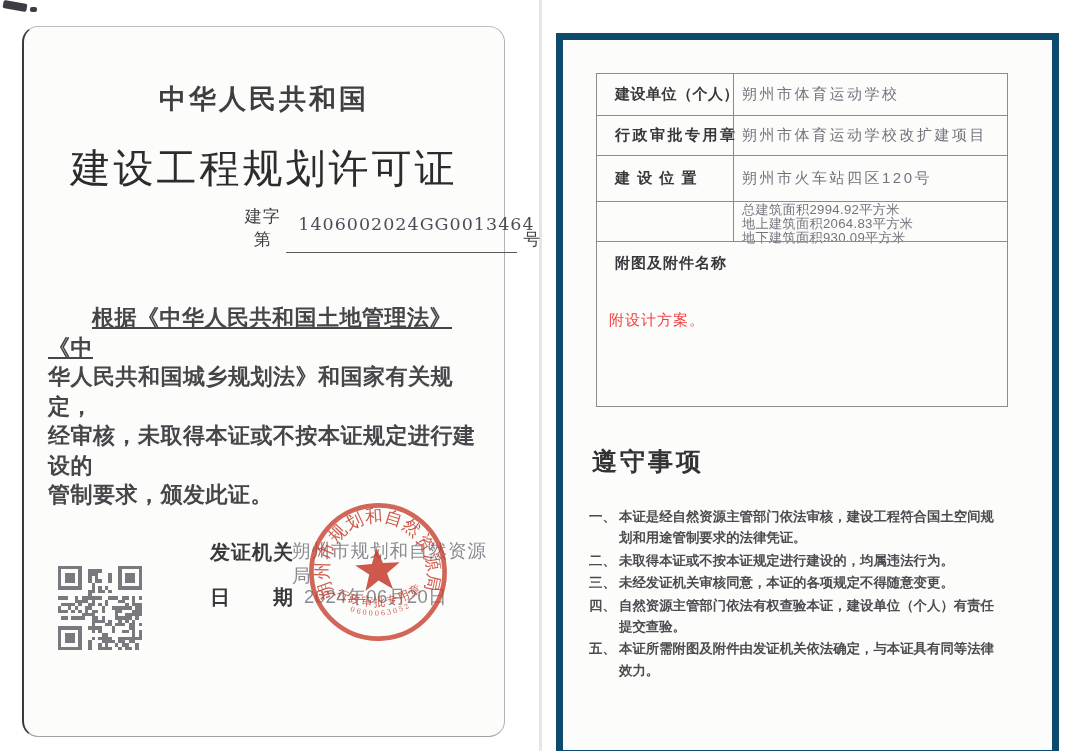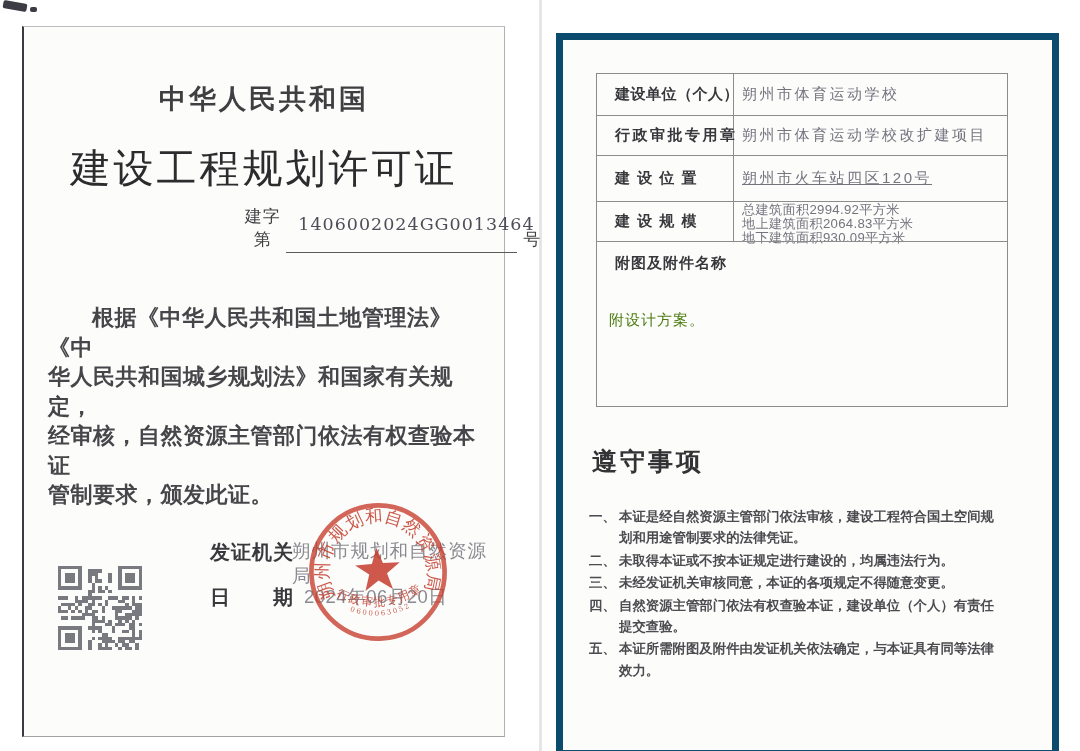--- a/index.html
+++ b/index.html
@@ -11,21 +11,21 @@
   .gap-line{position:absolute;left:539px;top:0;width:3px;height:751px;background:#e6e6e6;}
   .speck{position:absolute;background:#3c3c44;border-radius:2px;}
   .speck1{left:3px;top:2px;width:24px;height:8px;transform:rotate(10deg);}
   .speck2{left:30px;top:7px;width:7px;height:5px;}
 
   
   .page-left{
     position:absolute;left:22px;top:26px;width:480px;height:709px;
     background:#fcfcfb;
     border-left:2px solid #3a3a40;border-top:1px solid #bcbcbc;
-    border-right:1px solid #b2b2b2;border-bottom:1px solid #a2a2a2;
+    border-right:1px solid #b2b2b2;border-bottom:1px solid #a2a2a2;border-radius:16px;
   }
   .lp-country{
     position:absolute;top:54px;left:0;width:100%;text-align:center;
     font-size:27px;letter-spacing:3px;font-weight:600;color:#3f3f42;
   }
   .lp-title{
     position:absolute;top:114px;left:0;width:100%;text-align:center;
     font-size:40px;letter-spacing:3px;font-weight:normal;color:#2c2c2e;
   }
   .lp-permit-line{
@@ -35,21 +35,21 @@
   .lp-permit-number{
     font-family:"DejaVu Serif","Liberation Serif",serif;
     font-size:17.5px;color:#4d4d58;letter-spacing:1px;
     border-bottom:1.5px solid #5a5a5a;padding:0 12px 18px 12px;min-width:140px;text-align:center;
   }
   .lp-permit-suffix{font-size:17px;color:#3f3f42;margin-left:6px;padding-bottom:2px;}
   .lp-body{
     position:absolute;left:24px;top:276px;width:448px;
     font-size:22px;line-height:29.5px;font-weight:bold;color:#46464a;letter-spacing:0.5px;
   }
-  .lp-body .indent{text-indent:44px;}
+  .lp-body .indent{text-indent:44px;text-decoration:underline;}
   .lp-issuer-label,.lp-date-label{
     position:absolute;left:186px;font-size:20px;font-weight:bold;color:#39393d;letter-spacing:1px;
   }
   .lp-issuer-label{top:512px;}
   .lp-date-label{top:557px;}
   .lp-issuer-value,.lp-date-value{
     position:absolute;font-size:18.5px;color:#8a8a92;letter-spacing:1px;
   }
   .lp-issuer-value{left:268px;top:511px;}
   .lp-date-value{left:280px;top:557px;letter-spacing:0.5px;}
@@ -78,27 +78,27 @@
   .lb3{top:81px;height:46px;}
   .lb4{top:127px;height:40px;}
   .lb5{top:167px;height:30px;align-items:flex-start;padding-top:13px;letter-spacing:1px;}
   .rp-value{
     position:absolute;left:137px;width:272px;display:flex;align-items:center;
     padding-left:8px;box-sizing:border-box;
     font-size:15px;color:#74747f;letter-spacing:2.5px;
   }
   .vl1{top:0;height:41px;}
   .vl2{top:41px;height:40px;}
-  .vl3{top:81px;height:46px;text-decoration:underline;}
+  .vl3{top:81px;height:46px;}
   .rp-scale{
     position:absolute;left:145px;top:129px;z-index:2;
     font-size:13.2px;line-height:14px;color:#74747f;letter-spacing:0.3px;white-space:nowrap;
   }
   .rp-attach-value{
-    position:absolute;left:12px;top:237px;font-size:15px;color:#4d7c0f;letter-spacing:1px;
+    position:absolute;left:12px;top:237px;font-size:15px;color:#ef4444;letter-spacing:1px;
   }
   .rp-notice-title{
     position:absolute;left:29px;top:405px;
     font-size:25px;font-weight:bold;letter-spacing:3px;color:#333336;
   }
   .rp-notice-list{
     position:absolute;left:26px;top:466px;width:418px;
     font-size:13.4px;line-height:21.4px;color:#4b4b50;font-weight:600;
   }
   .rp-notice-item{display:flex;margin-bottom:1px;}
@@ -118,21 +118,21 @@
 
   <div class="lp-permit-line">
     <span class="lp-permit-prefix">建字第</span>
     <span class="lp-permit-number">1406002024GG0013464</span>
     <span class="lp-permit-suffix">号</span>
   </div>
 
   <div class="lp-body">
     <div class="indent">根据《中华人民共和国土地管理法》《中</div>
     <div>华人民共和国城乡规划法》和国家有关规定，</div>
-    <div>经审核，自然资源主管部门依法有权查验本证</div>
+    <div>经审核，未取得本证或不按本证规定进行建设的</div>
     <div>管制要求，颁发此证。</div>
   </div>
 
   <div class="lp-issuer-label">发证机关</div>
   <div class="lp-issuer-value">朔州市规划和自然资源局</div>
   <div class="lp-date-label">日　　期</div>
   <div class="lp-date-value">2024年06月20日</div>
 
   <div class="lp-qr">
     <svg id="qr-svg" viewBox="0 0 25 25" width="84" height="84" shape-rendering="crispEdges">
@@ -178,21 +178,20 @@
 
     <div class="rp-label lb1">建设单位（个人）</div>
     <div class="rp-value vl1">朔州市体育运动学校</div>
 
     <div class="rp-label lb2">行政审批专用章</div>
     <div class="rp-value vl2">朔州市体育运动学校改扩建项目</div>
 
     <div class="rp-label lb3">建 设 位 置</div>
     <div class="rp-value vl3">朔州市火车站四区120号</div>
 
-    <div class="rp-label lb4">建 设 规 模</div>
     <div class="rp-scale">
       <div>总建筑面积2994.92平方米</div>
       <div>地上建筑面积2064.83平方米</div>
       <div>地下建筑面积930.09平方米</div>
     </div>
     <div class="rp-hline hl4"></div>
 
     <div class="rp-label lb5">附图及附件名称</div>
     <div class="rp-attach-value">附设计方案。</div>
   </div>

